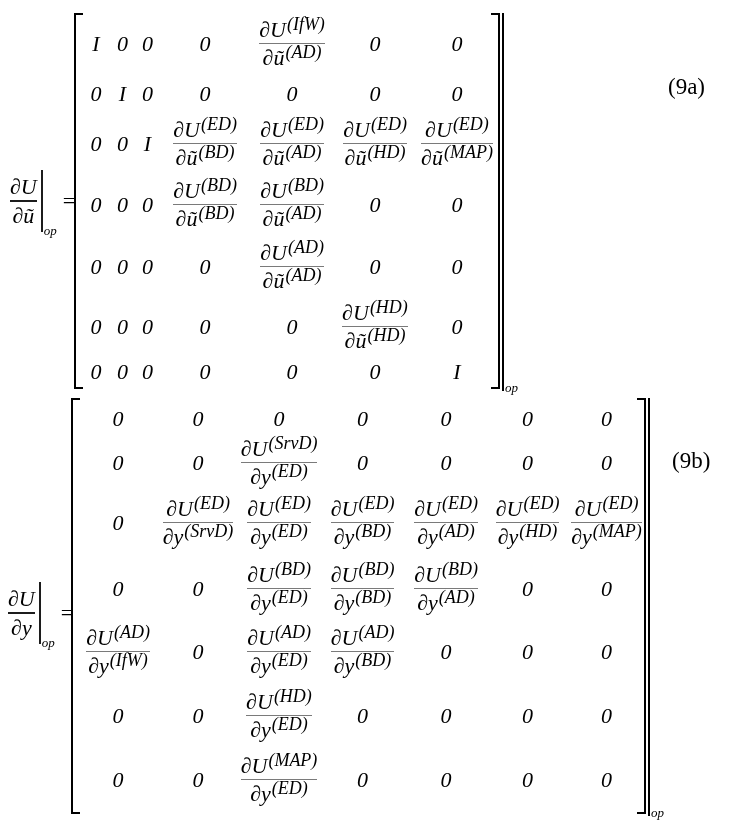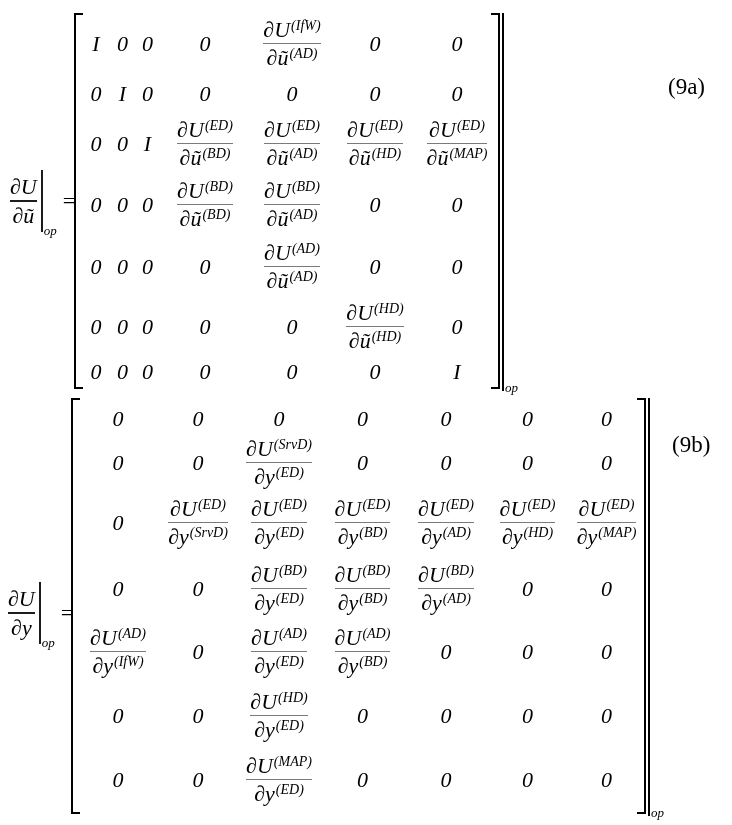--- a/index.html
+++ b/index.html
@@ -24,39 +24,39 @@
   .mgrid-0 { left:82px; top:15px;
              grid-template-columns:28px 25px 25px 90px 84px 82px 82px;
              grid-template-rows:57px 43px 57px 66px 58px 62px 27px; }
   .mgrid-1 { left:78px; top:400px;
              grid-template-columns:80px 80px 82px 85px 82px 81px 77px;
              grid-template-rows:37px 52px 68px 63px 64px 63px 65px; }
   .scal { font-style:italic; font-size:22px; }
   .frac { display:inline-flex; flex-direction:column; align-items:center; font-style:italic; }
   .frac .fl { white-space:nowrap; font-size:22px; line-height:1.08; }
   .frac .fbar { align-self:stretch; height:1px; background:#7a7a7a; margin:1px 0 2px; }
-  .sup { font-size:14px; position:relative; top:-7px; margin-left:1px; }
+  .sup { font-size:18px; position:relative; top:-7px; margin-left:1px; }
 
   
   .bracket { position:absolute; width:9px; }
   .bk-left  { border-left:2px solid #000;  border-top:2px solid #000; border-bottom:2px solid #000; }
   .bk-right { border-right:2px solid #000; border-top:2px solid #000; border-bottom:2px solid #000; }
   .bk-left-0  { left:74px;  top:13px;  height:376px; }
   .bk-right-0 { left:491px; top:13px;  height:376px; }
   .bk-left-1  { left:71px;  top:398px; height:416px; }
   .bk-right-1 { left:637px; top:398px; height:416px; }
   .mbar { position:absolute; width:2px; background:#000; }
   .mbar-0 { left:502px; top:13px;  height:378px; }
   .mbar-1 { left:648px; top:398px; height:418px; }
   .mbar .sub { position:absolute; left:3px; bottom:-5px; font-size:13px; font-style:italic; }
 
   
   .eq-label { position:absolute; font-size:23px; font-style:normal; line-height:1.1; }
   .eq-label-0 { left:668px; top:74px; }
-  .eq-label-1 { left:672px; top:432px; }
+  .eq-label-1 { left:672px; top:448px; }
 </style>
 </head>
 <body>
 
 <div class="canvas">
 
   <section>
     <div class="lhs lhs-0">
       <span class="lfrac">
         <span>∂U</span>

